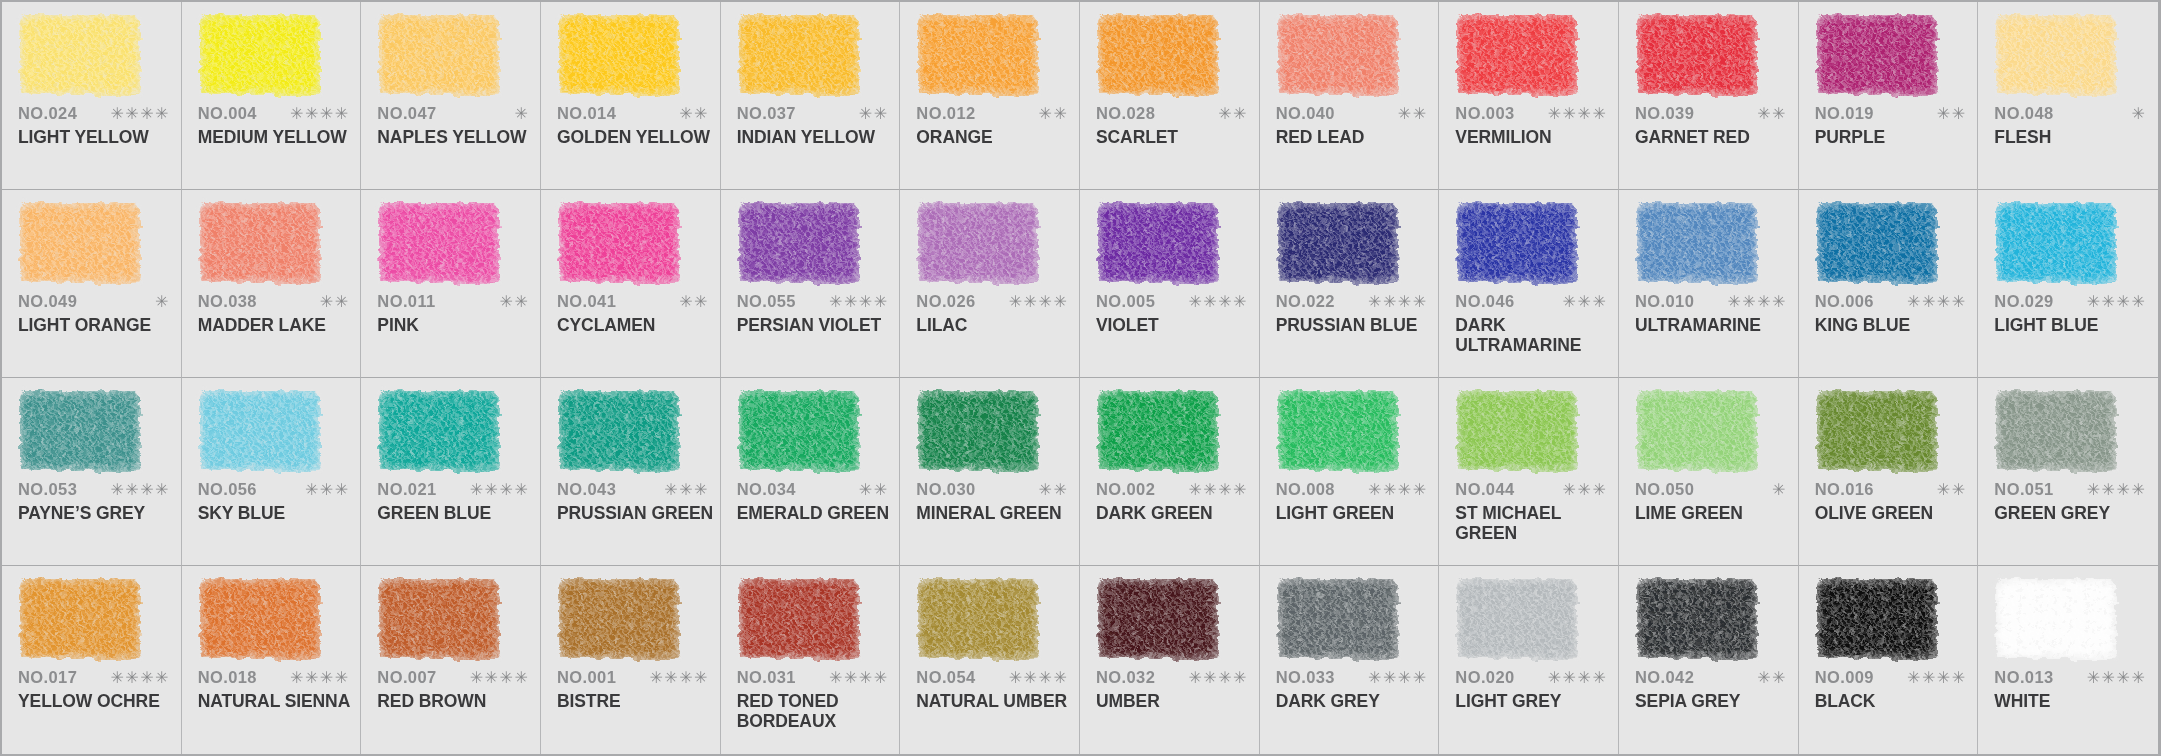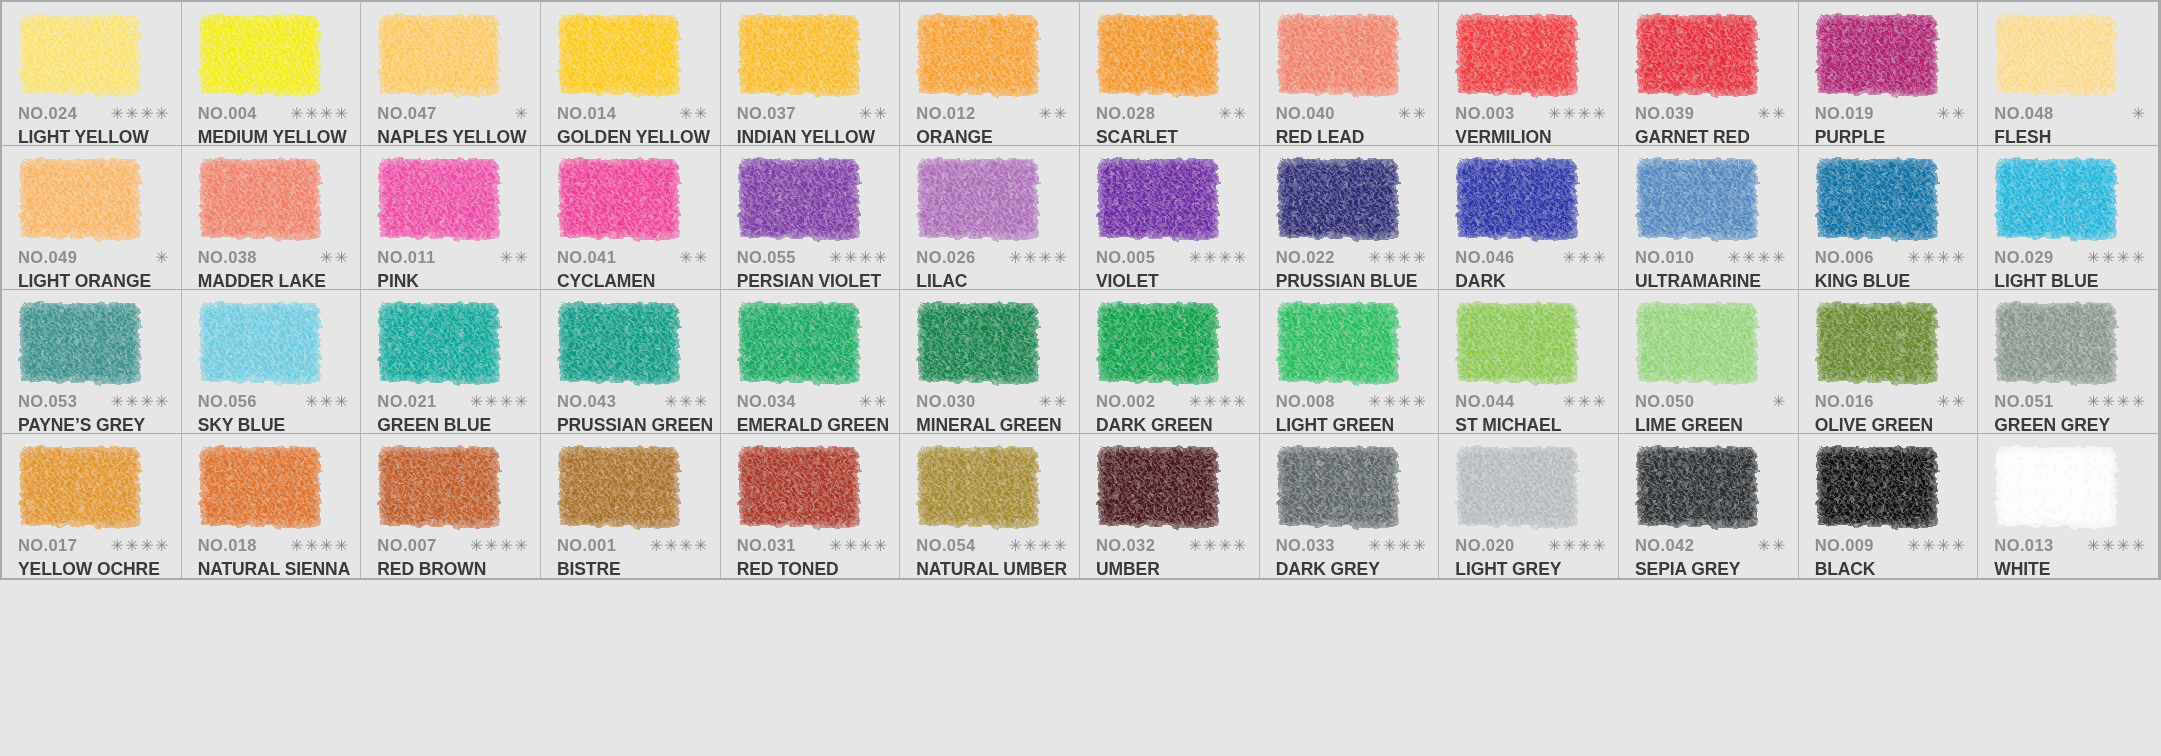--- a/index.html
+++ b/index.html
@@ -4,21 +4,21 @@
 <title>Pastel Colour Chart</title>
 <style>
   html,body{margin:0;padding:0;}
   body{
     width:2161px;height:756px;
     background:#e6e6e6;
     font-family:"Liberation Sans", sans-serif;
     overflow:hidden;
   }
   #chart-grid{
-    width:2161px;height:580px;
+    width:2161px;height:756px;
     display:grid;
     grid-template-columns:repeat(12, 1fr);
     grid-template-rows:repeat(4, 1fr);
     background:#e6e6e6;
     box-sizing:border-box;
     border-top:2px solid #a9aaac;
     border-bottom:2px solid #a9aaac;
     border-left:2px solid #a9aaac;
     border-right:3px solid #a9aaac;
   }

